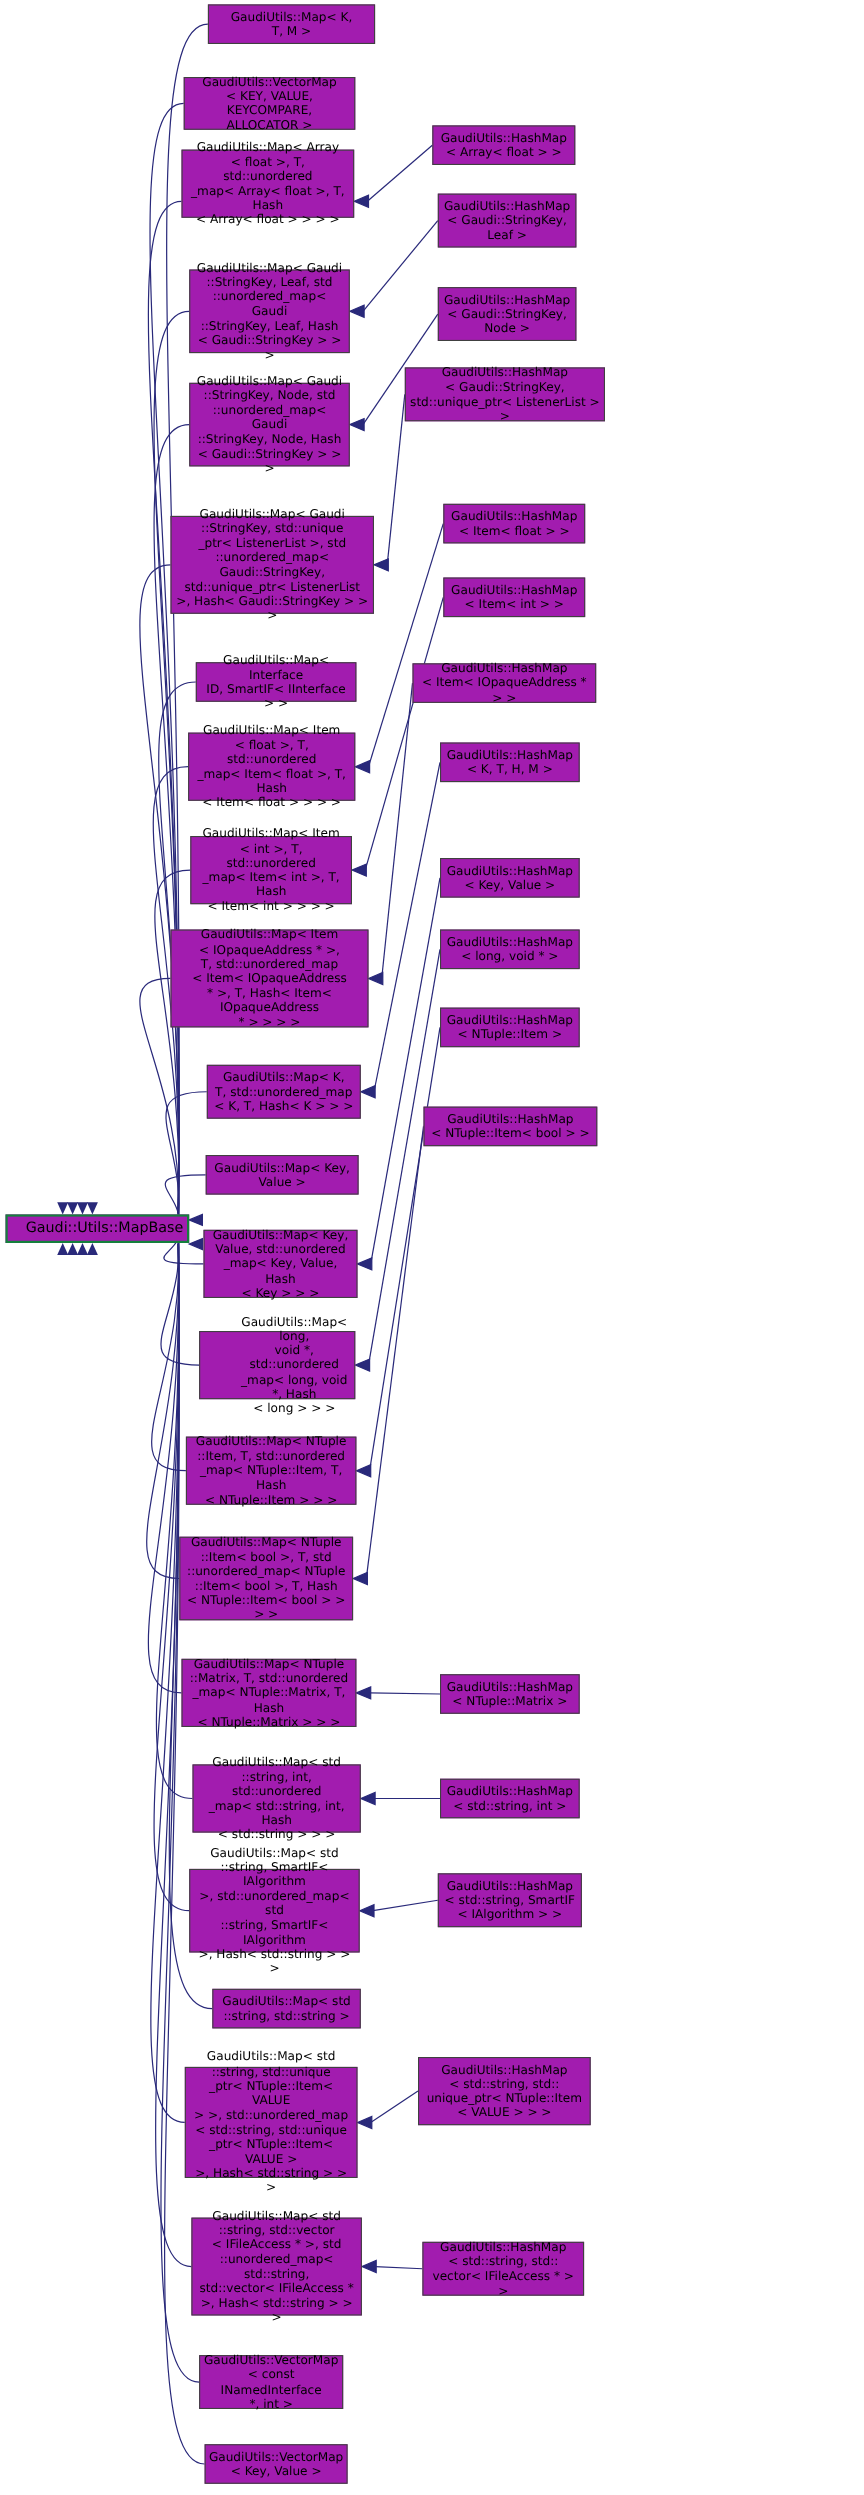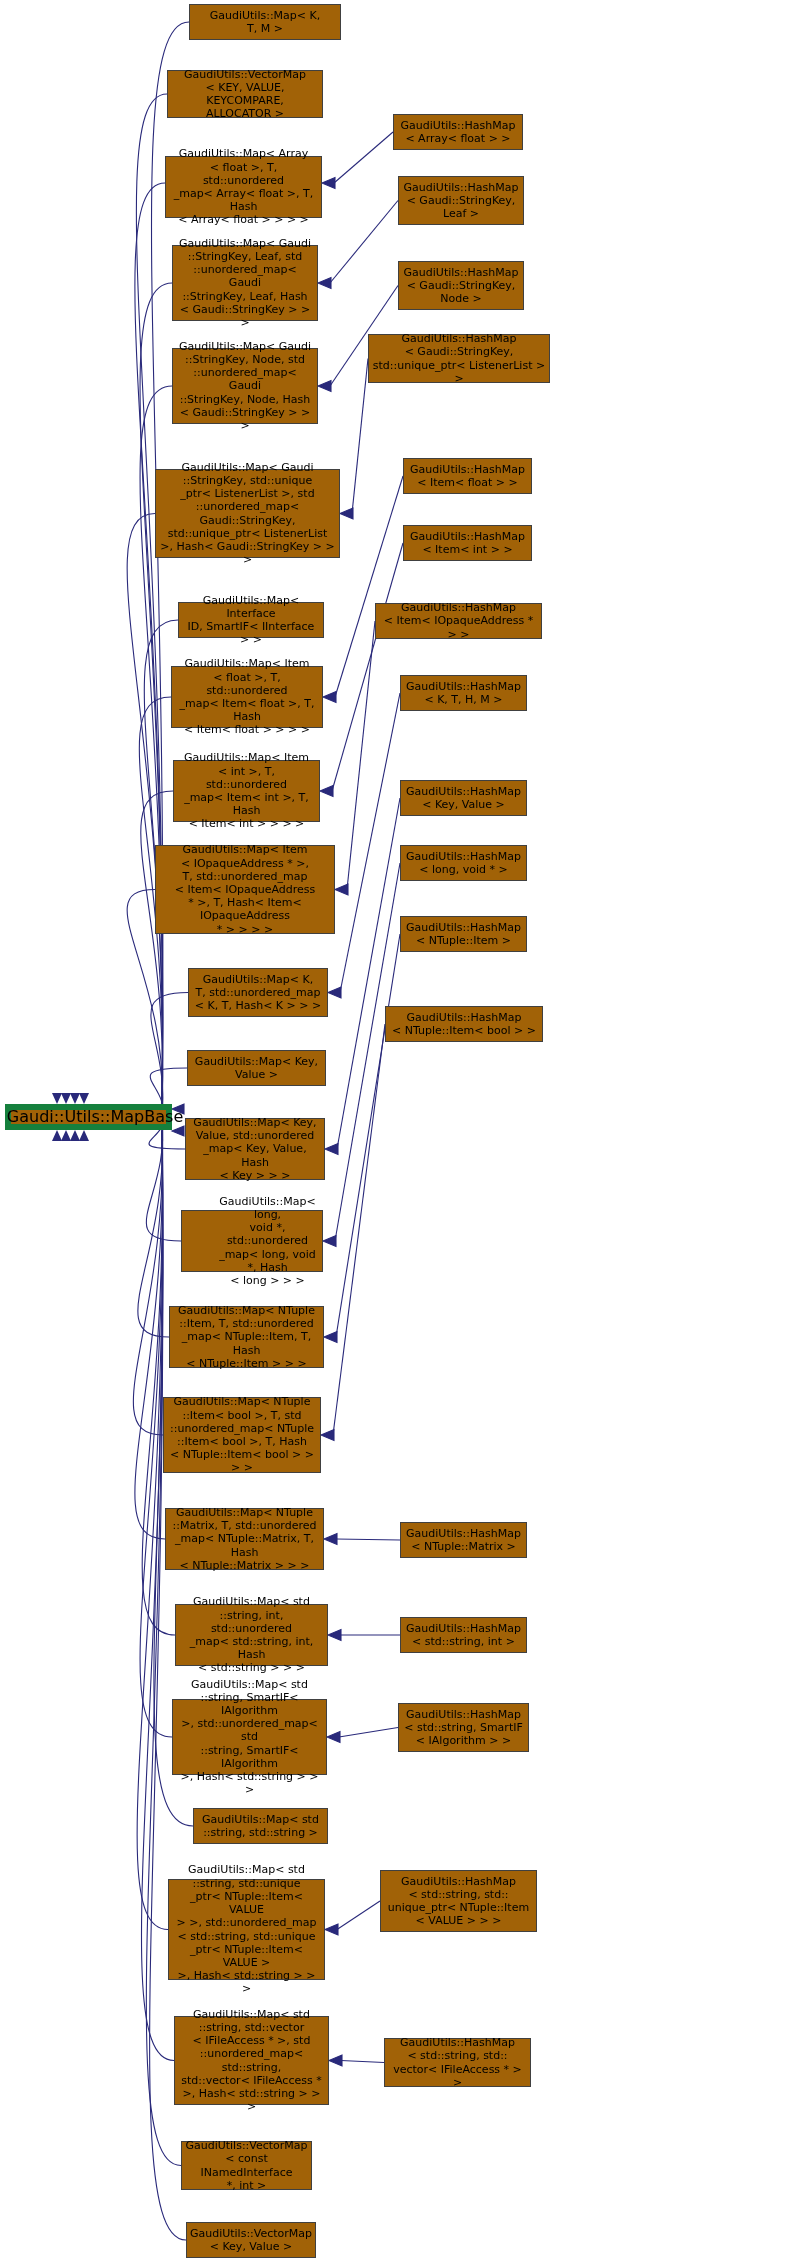--- a/index.html
+++ b/index.html
@@ -20,35 +20,35 @@
     left: 0;
     top: 0;
     width: 785px;
     height: 2268px;
     pointer-events: none;
   }
   .node {
     position: absolute;
     box-sizing: border-box;
     border: 1px solid #404040;
-    background: #a16207;
+    background: #a21caf;
     color: #000000;
     font-size: 11px;
     line-height: 13.2px;
     text-align: center;
     display: flex;
     align-items: center;
     justify-content: center;
     padding: 1px 3px;
     white-space: pre-line;
     z-index: 5;
   }
   .node.root {
-    border: 6px solid #15803d;
-    font-size: 16px;
+    border: 2px solid #15803d;
+    font-size: 13px;
     padding-left: 16px;
   }
 </style>
 </head>
 <body>
 
 <div id="diagram">
   <svg id="edges" viewBox="0 0 785 2268" width="785" height="2268" xmlns="http://www.w3.org/2000/svg">
     <defs>
       <marker id="arrowhead" markerWidth="9" markerHeight="7" refX="8.5" refY="3.5" orient="auto" markerUnits="userSpaceOnUse">
@@ -127,21 +127,21 @@
         <line x1="384" y1="2062.5" x2="341" y2="2060.5"></line>
         <polygon points="329 2060.5 342 2055 342 2066" fill="#29297a"></polygon>
       </g>
   </svg>
 <div class="node root" style="left: 5px; top: 1104px; width: 167px; height: 26px;">Gaudi::Utils::MapBase</div>
     <div class="node" style="left: 189px; top: 4px; width: 152px; height: 36px;">GaudiUtils::Map&lt; K,
 T, M &gt;</div>
     <div class="node" style="left: 167px; top: 70px; width: 156px; height: 48px;">GaudiUtils::VectorMap
 &lt; KEY, VALUE, KEYCOMPARE,
 ALLOCATOR &gt;</div>
-    <div class="node" style="left: 165px; top: 156px; width: 157px; height: 62px;">GaudiUtils::Map&lt; Array
+    <div class="node" style="left: 165px; top: 136px; width: 157px; height: 62px;">GaudiUtils::Map&lt; Array
 &lt; float &gt;, T, std::unordered
 _map&lt; Array&lt; float &gt;, T, Hash
 &lt; Array&lt; float &gt; &gt; &gt; &gt;</div>
     <div class="node" style="left: 172px; top: 245px; width: 146px; height: 76px;">GaudiUtils::Map&lt; Gaudi
 ::StringKey, Leaf, std
 ::unordered_map&lt; Gaudi
 ::StringKey, Leaf, Hash
 &lt; Gaudi::StringKey &gt; &gt; &gt;</div>
     <div class="node" style="left: 172px; top: 348px; width: 146px; height: 76px;">GaudiUtils::Map&lt; Gaudi
 ::StringKey, Node, std

